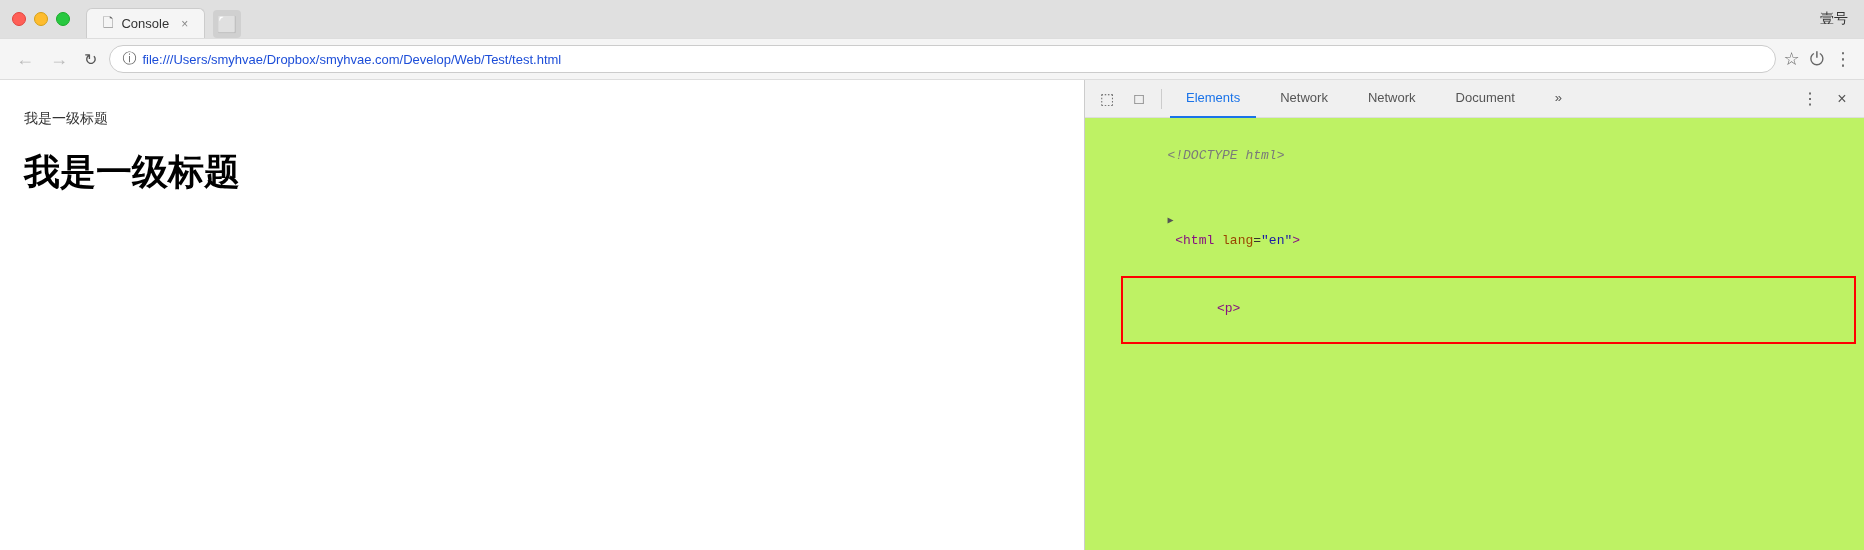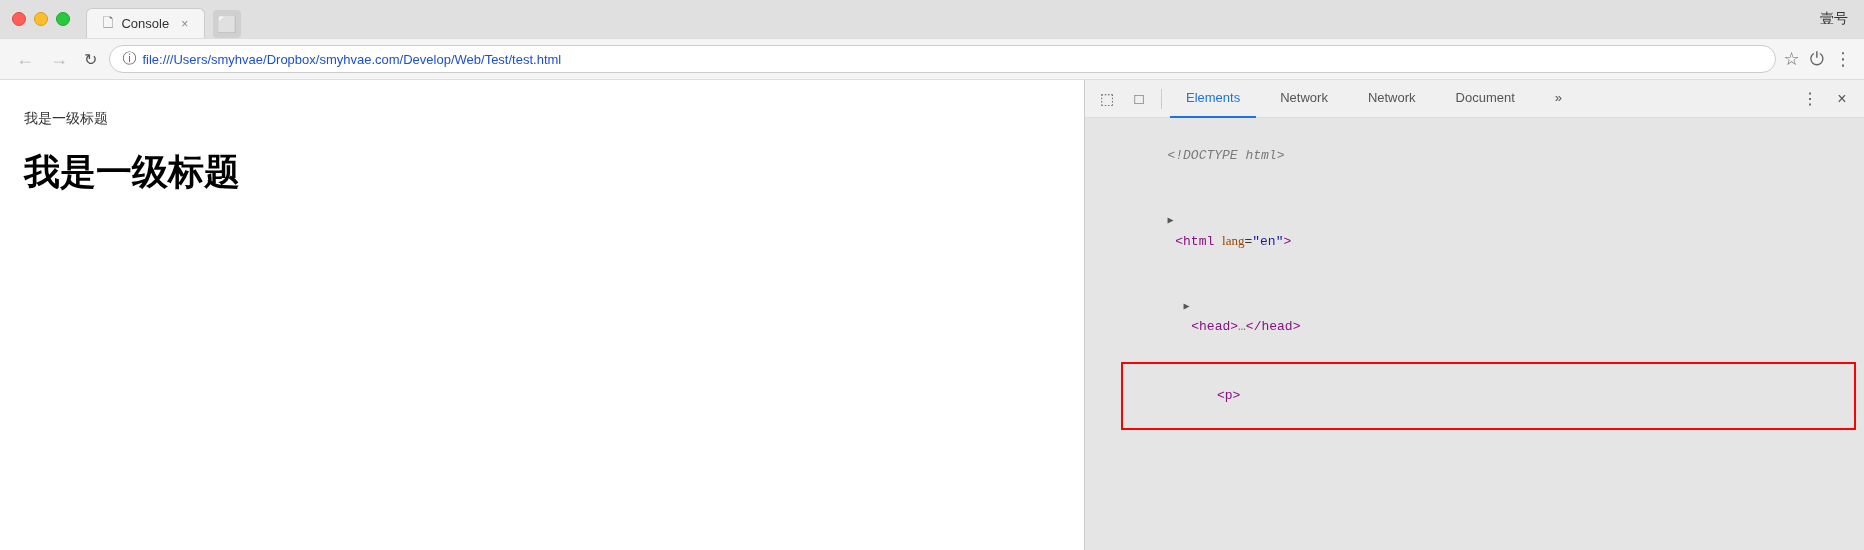--- a/index.html
+++ b/index.html
@@ -131,21 +131,21 @@
     .dt-tab.active { color: #1a73e8; border-bottom: 2px solid #1a73e8; }
     .dt-right { margin-left: auto; display: flex; align-items: center; gap: 4px; }
 
     
     .devtools-content {
       flex: 1;
       overflow-y: auto;
       padding: 6px 0;
       font-family: 'Courier New', Courier, monospace;
       font-size: 13px;
-      background: #e5e5e5;
+      background: #bef264;
     }
 
     .code-line {
       padding: 1px 12px 1px 20px;
       line-height: 1.6;
       white-space: pre;
       cursor: pointer;
     }
     .code-line.selected { background: #1a73e8; color: white !important; }
     .code-line.selected * { color: white !important; }
@@ -245,27 +245,23 @@
     </div>
 
     <div class="devtools-content">
 
       <div class="code-line" style="padding-left:20px; color:#888;">
         <span style="color:#7a7a7a; font-style:italic;">&lt;!DOCTYPE html&gt;</span>
       </div>
 
       <div class="code-line" style="padding-left:20px;">
         <span class="tri-right"></span>
-        <span style="color:#881280;"> &lt;html </span><span style="color:#994500;font-family:Liberation Serif, serif;">lang</span><span style="color:#333;">=</span><span style="color:#1a1aa6;">"en"</span><span style="color:#881280;">&gt;</span>
-      </div>
-
-      <div class="code-line" style="padding-left:36px;">
-        <span class="tri-right"></span>
-        <span style="color:#881280;"> &lt;head&gt;</span><span style="color:#777;">…</span><span style="color:#881280;">&lt;/head&gt;</span>
-      </div>
+        <span style="color:#881280;"> &lt;html </span><span style="color:#994500;">lang</span><span style="color:#333;">=</span><span style="color:#1a1aa6;">"en"</span><span style="color:#881280;">&gt;</span>
+      </div>
+
 
 
       <div style="border: 2px solid red; margin: 2px 8px 2px 36px;">
 
         <div class="highlighted-line" style="padding-left: 16px;">
           <span style="color:#881280;">&lt;p&gt;</span>
         </div>
 
       </div>
 

